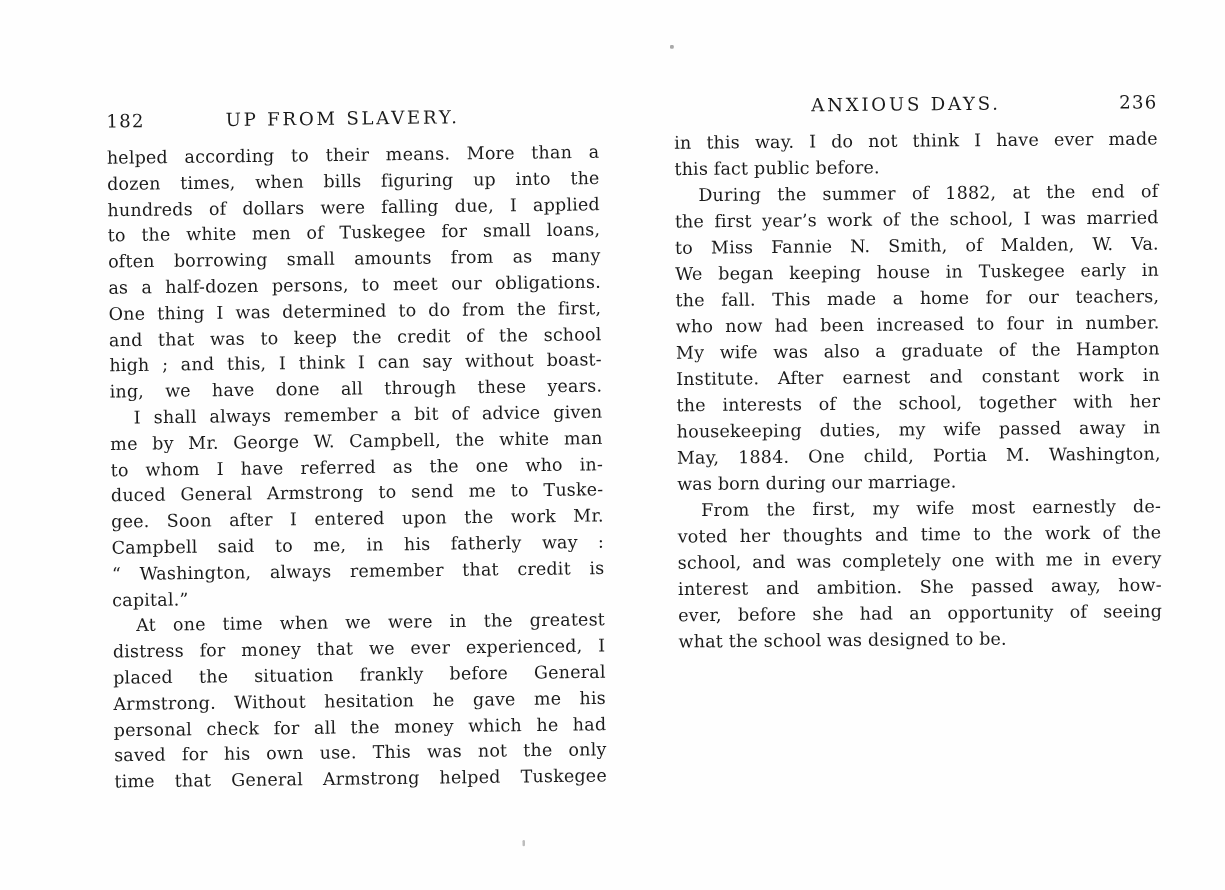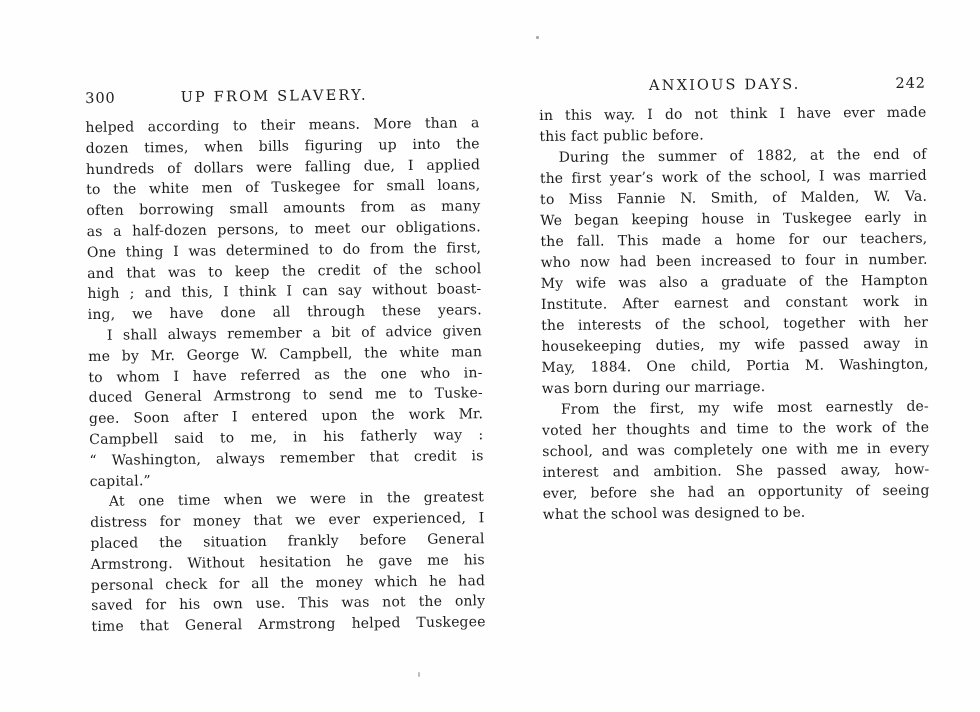--- a/index.html
+++ b/index.html
@@ -83,21 +83,21 @@
   }
 </style>
 </head>
 <body>
 
 <div class="speck speck-top"></div>
 <div class="speck speck-bottom"></div>
 
 <div class="page page-left">
   <div class="page-header">
-    <span class="page-num page-num-left">300</span>
+    <span class="page-num page-num-left">182</span>
     <span class="running-title title-left">UP FROM SLAVERY.</span>
   </div>
   <div class="page-body">
       <div class="line">helped according to their means.  More than a</div>
       <div class="line">dozen times, when bills figuring up into the</div>
       <div class="line">hundreds of dollars were falling due, I applied</div>
       <div class="line">to the white men of Tuskegee for small loans,</div>
       <div class="line">often borrowing small amounts from as many</div>
       <div class="line">as a half-dozen persons, to meet our obligations.</div>
       <div class="line">One thing I was determined to do from the first,</div>
@@ -118,21 +118,21 @@
       <div class="line">Armstrong.  Without hesitation he gave me his</div>
       <div class="line">personal check for all the money which he had</div>
       <div class="line">saved for his own use.  This was not the only</div>
       <div class="line">time that General Armstrong helped Tuskegee</div>
     </div>
 </div>
 
 <div class="page page-right">
   <div class="page-header">
     <span class="running-title title-right">ANXIOUS DAYS.</span>
-    <span class="page-num page-num-right">242</span>
+    <span class="page-num page-num-right">236</span>
   </div>
   <div class="page-body">
       <div class="line">in this way.  I do not think I have ever made</div>
       <div class="line unjust">this fact public before.</div>
       <div class="line indent">During the summer of 1882, at the end of</div>
       <div class="line">the first year’s work of the school, I was married</div>
       <div class="line">to Miss Fannie N. Smith, of Malden, W. Va.</div>
       <div class="line">We began keeping house in Tuskegee early in</div>
       <div class="line">the fall.  This made a home for our teachers,</div>
       <div class="line">who now had been increased to four in number.</div>

